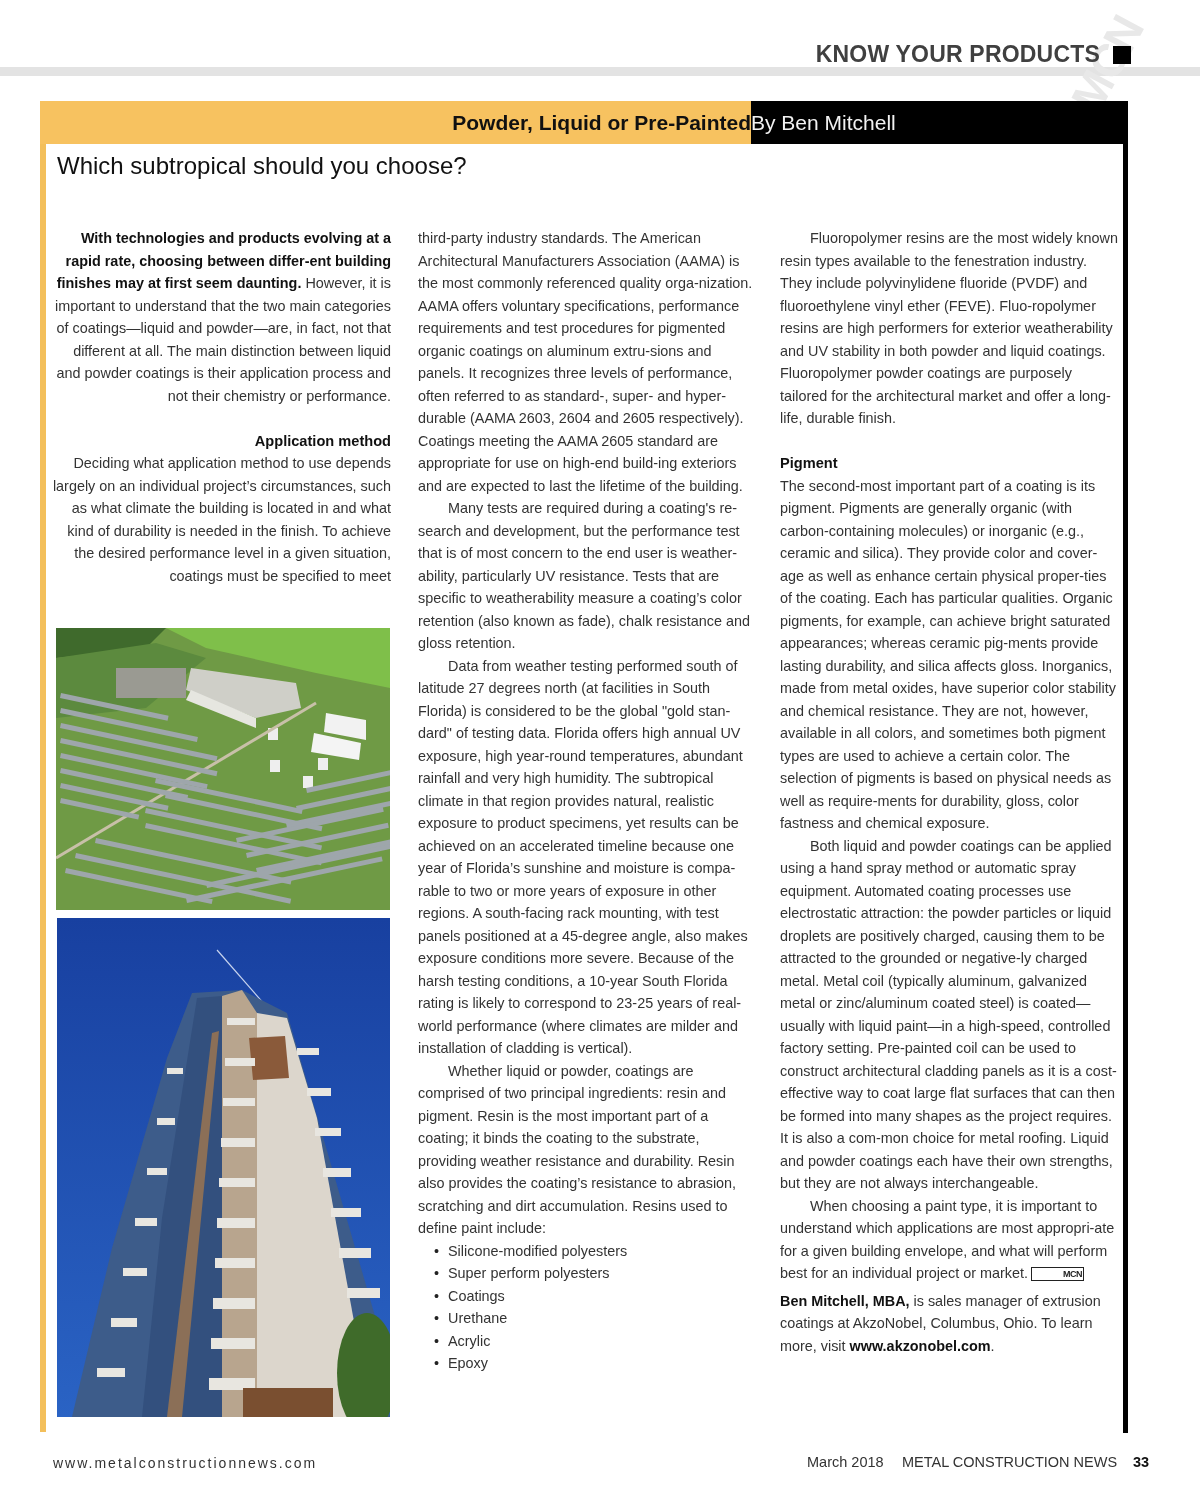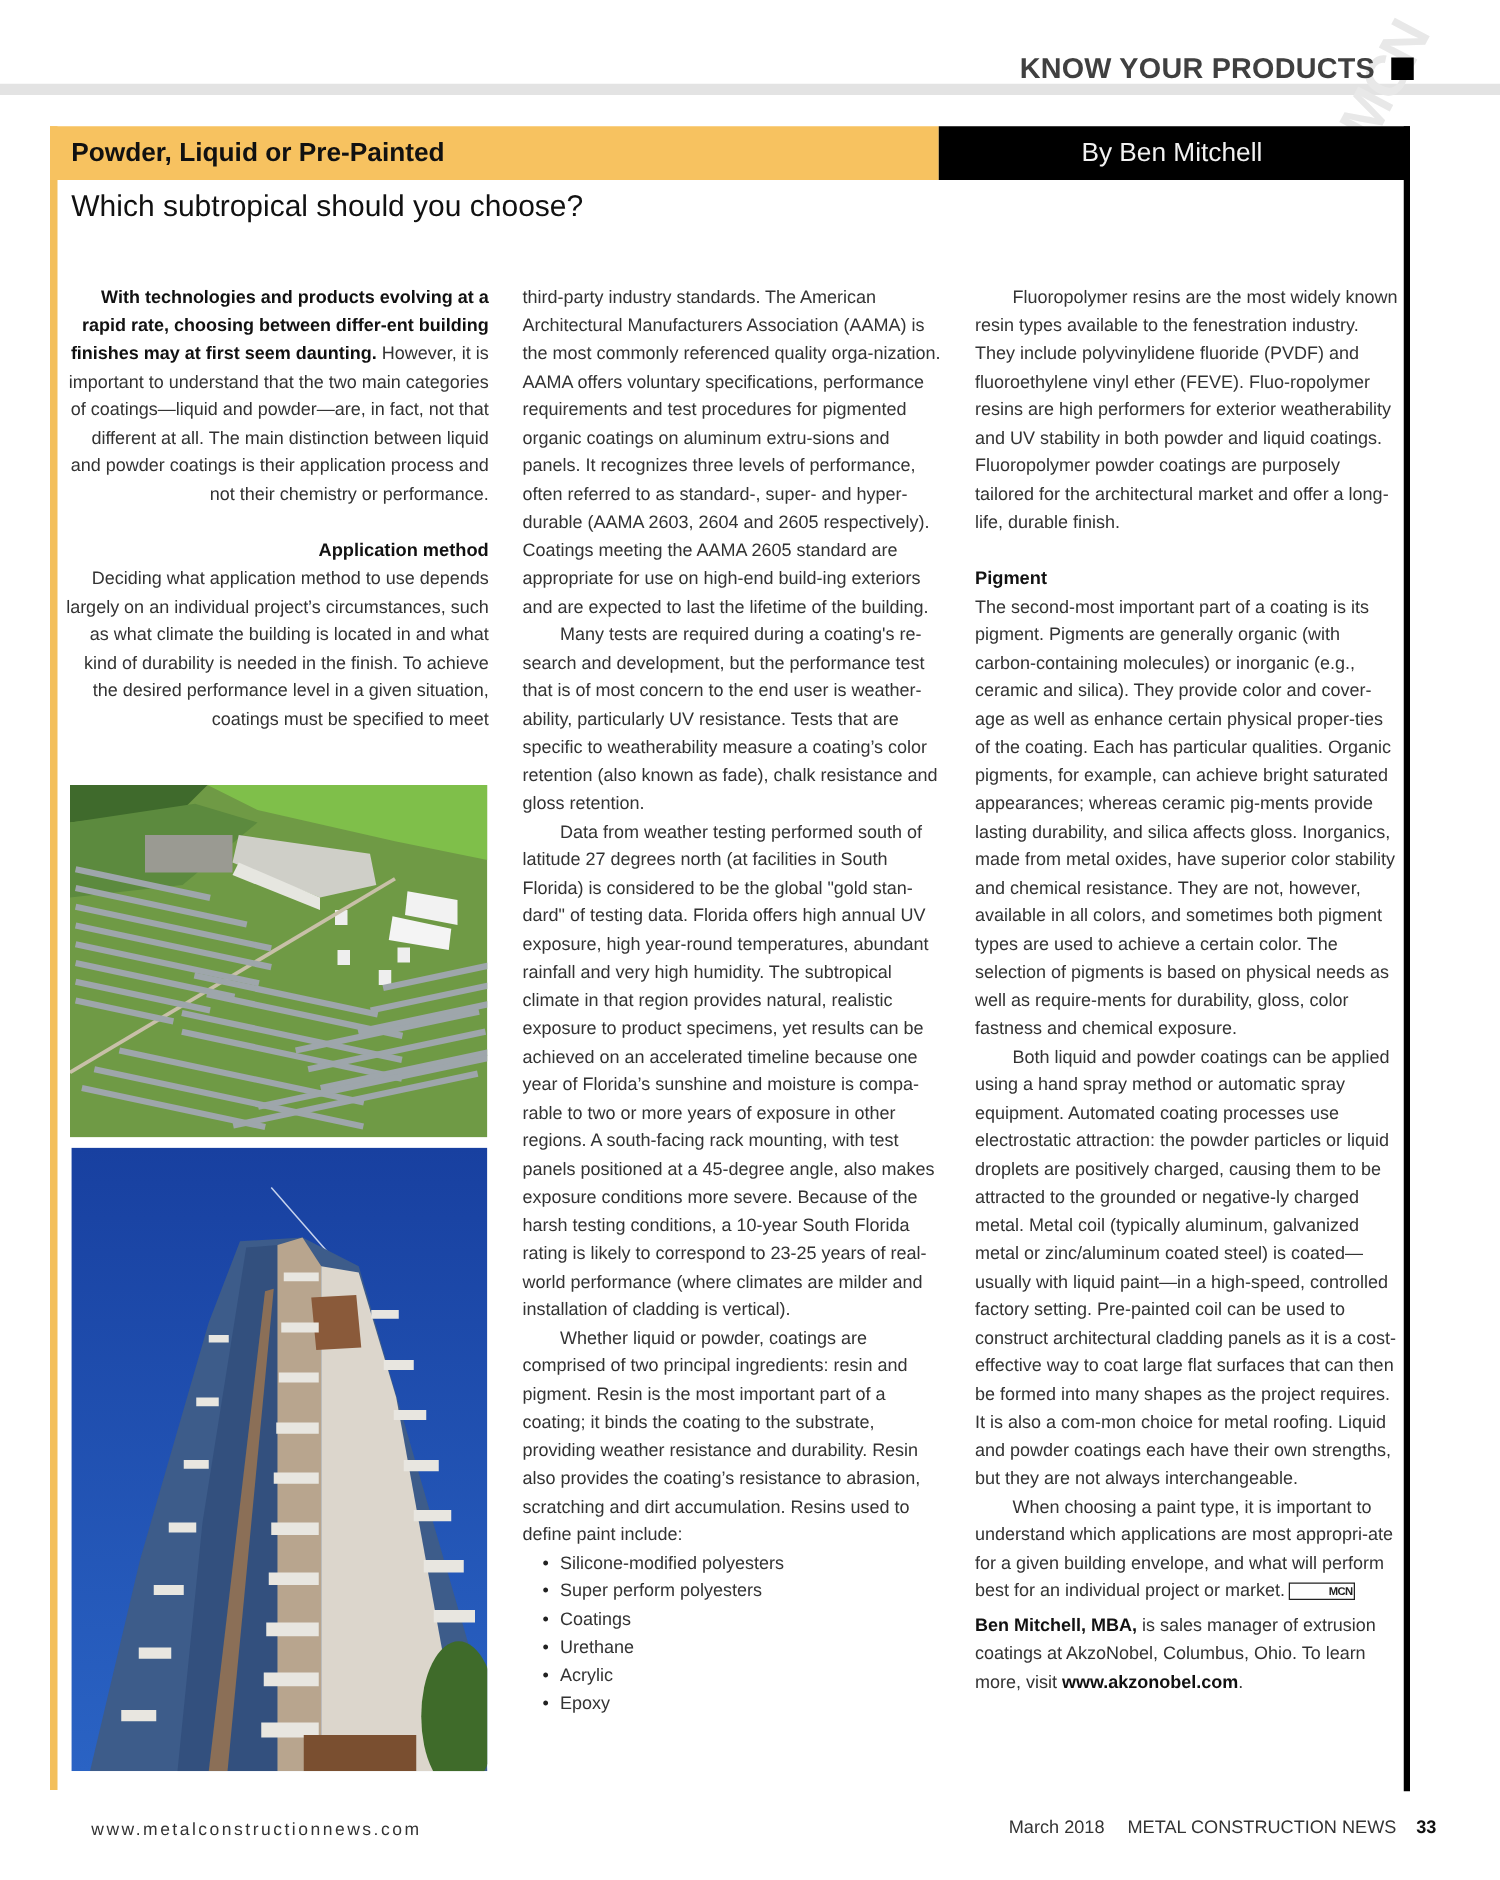--- a/index.html
+++ b/index.html
@@ -10,23 +10,23 @@
   .top-rule { position: absolute; left: 0; top: 67px; width: 1200px; height: 9px; background: #e3e3e3; }
   .section-label { position: absolute; right: 100px; top: 41px; font-family: "Liberation Sans", sans-serif; font-weight: 700; font-size: 23px; color: #404040; letter-spacing: 0.2px; white-space: nowrap; }
   .section-square { position: absolute; left: 1113px; top: 46px; width: 18px; height: 18px; background: #000; }
   .mcn-watermark { position: absolute; left: 1060px; top: 14px; font-weight: 700; font-size: 46px; color: #e8e8e8; transform: rotate(-62deg); transform-origin: left top; letter-spacing: -2px; pointer-events: none; top: 95px; }
 
   
   .frame-left { position: absolute; left: 40px; top: 101px; width: 6px; height: 1331px; background: #f3bf5b; }
   .frame-right { position: absolute; left: 1123px; top: 101px; width: 5px; height: 1332px; background: #000; }
 
   .header-band { position: absolute; left: 40px; top: 101px; width: 1088px; height: 43px; display: flex; }
-  .header-left { width: 711px; height: 43px; background: #f7c260; padding-left: 17px; display: flex; align-items: center; }
+  .header-left { width: 711px; height: 43px; background: #f7c260; padding-left: 17px; display: flex; align-items: center; justify-content: flex-end; }
   .header-left span { font-weight: 700; font-size: 21px; color: #111; }
-  .header-right { flex: 1; height: 43px; background: #000; display: flex; align-items: center; justify-content: center; padding-right: 4px; }
+  .header-right { flex: 1; height: 43px; background: #000; display: flex; align-items: center; justify-content: flex-start; padding-right: 4px; }
   .header-right span { font-size: 21px; color: #f2f2f2; font-weight: 400; }
 
   .deck { position: absolute; left: 57px; top: 152px; font-size: 24px; color: #111; }
 
   
   .col { position: absolute; top: 227px; font-size: 14.4px; line-height: 22.5px; color: #333; }
   .col1 { left: 51px; width: 340px; text-align: right; }
   .col2 { left: 418px; width: 340px; }
   .col3 { left: 780px; width: 340px; }
   .col p { margin: 0; }
@@ -38,21 +38,21 @@
   .col li::before { content: "\2022"; position: absolute; left: 0; color: #222; }
   .bio b { color: #111; }
   .end-mark { display: inline-block; border: 1.5px solid #222; font-size: 9px; font-weight: 700; line-height: 12px; padding: 0 1px; vertical-align: 1px; margin-left: 3px; color: #222; letter-spacing: -0.5px; }
 
   
   .photo { position: absolute; overflow: hidden; }
   .photo-aerial { left: 56px; top: 628px; width: 334px; height: 282px; }
   .photo-tower { left: 57px; top: 918px; width: 333px; height: 499px; }
 
   
-  .footer-url { position: absolute; left: 73px; top: 1455px; font-size: 14px; letter-spacing: 2px; color: #333; }
+  .footer-url { position: absolute; left: 53px; top: 1455px; font-size: 14px; letter-spacing: 2px; color: #333; }
   .footer-date { position: absolute; left: 807px; top: 1454px; font-size: 14.5px; color: #333; }
   .footer-pub { position: absolute; left: 902px; top: 1454px; font-size: 14.5px; color: #333; }
   .footer-page { position: absolute; left: 1133px; top: 1454px; font-size: 14.5px; font-weight: 700; color: #111; }
 </style>
 </head>
 <body>
 
 <div class="top-rule"></div>
 <div class="mcn-watermark">MCN</div>
 <div class="section-label">KNOW YOUR PRODUCTS</div>

